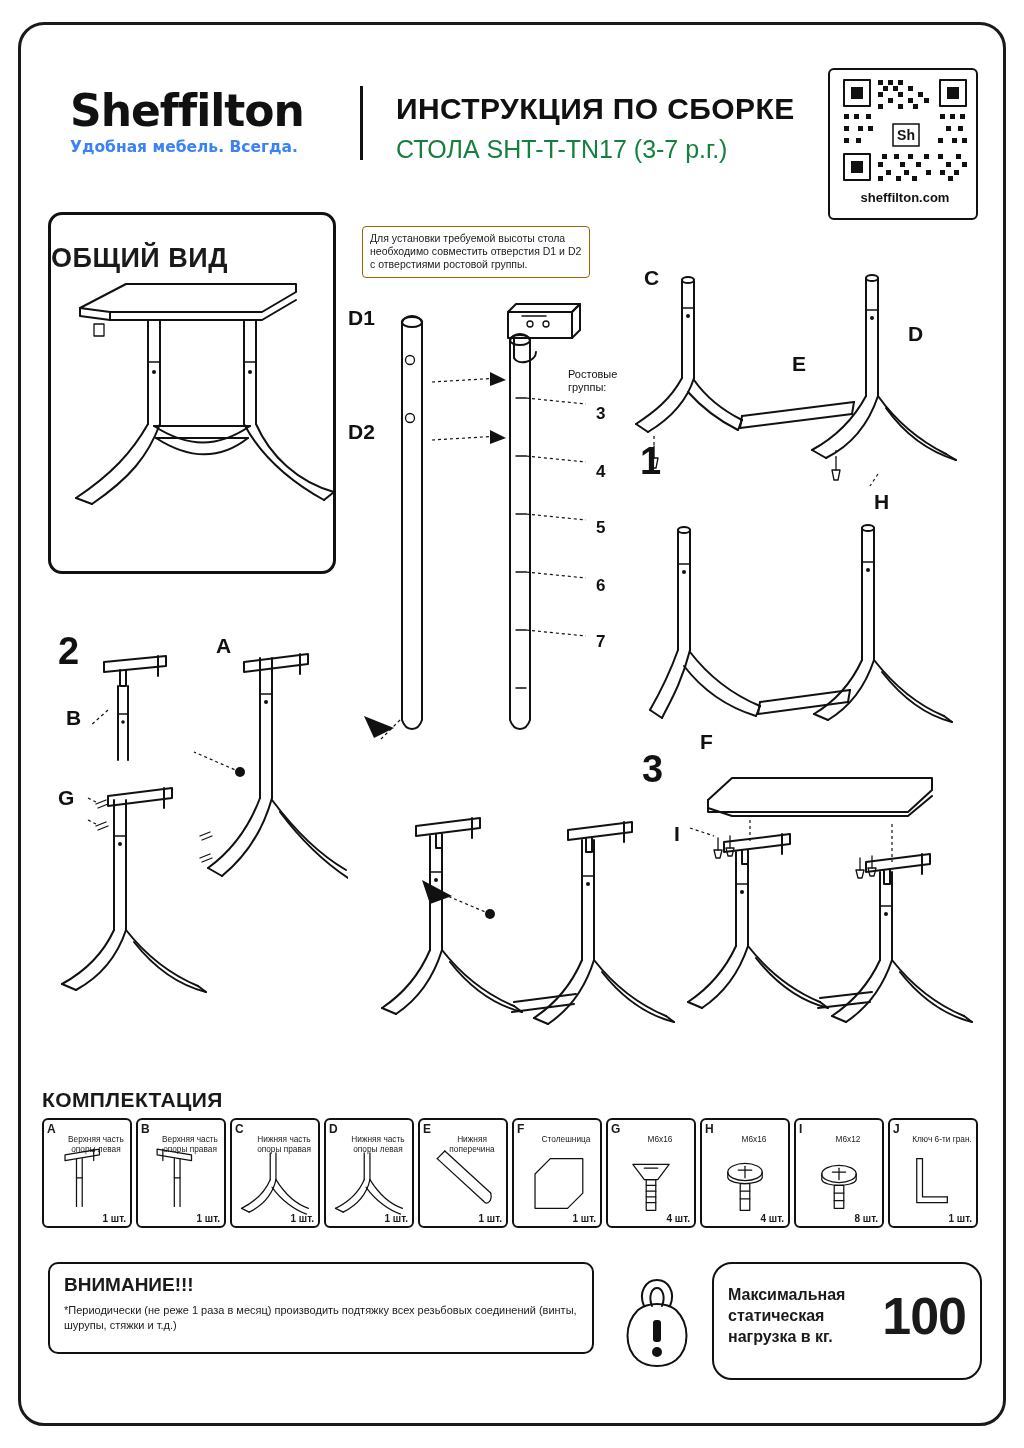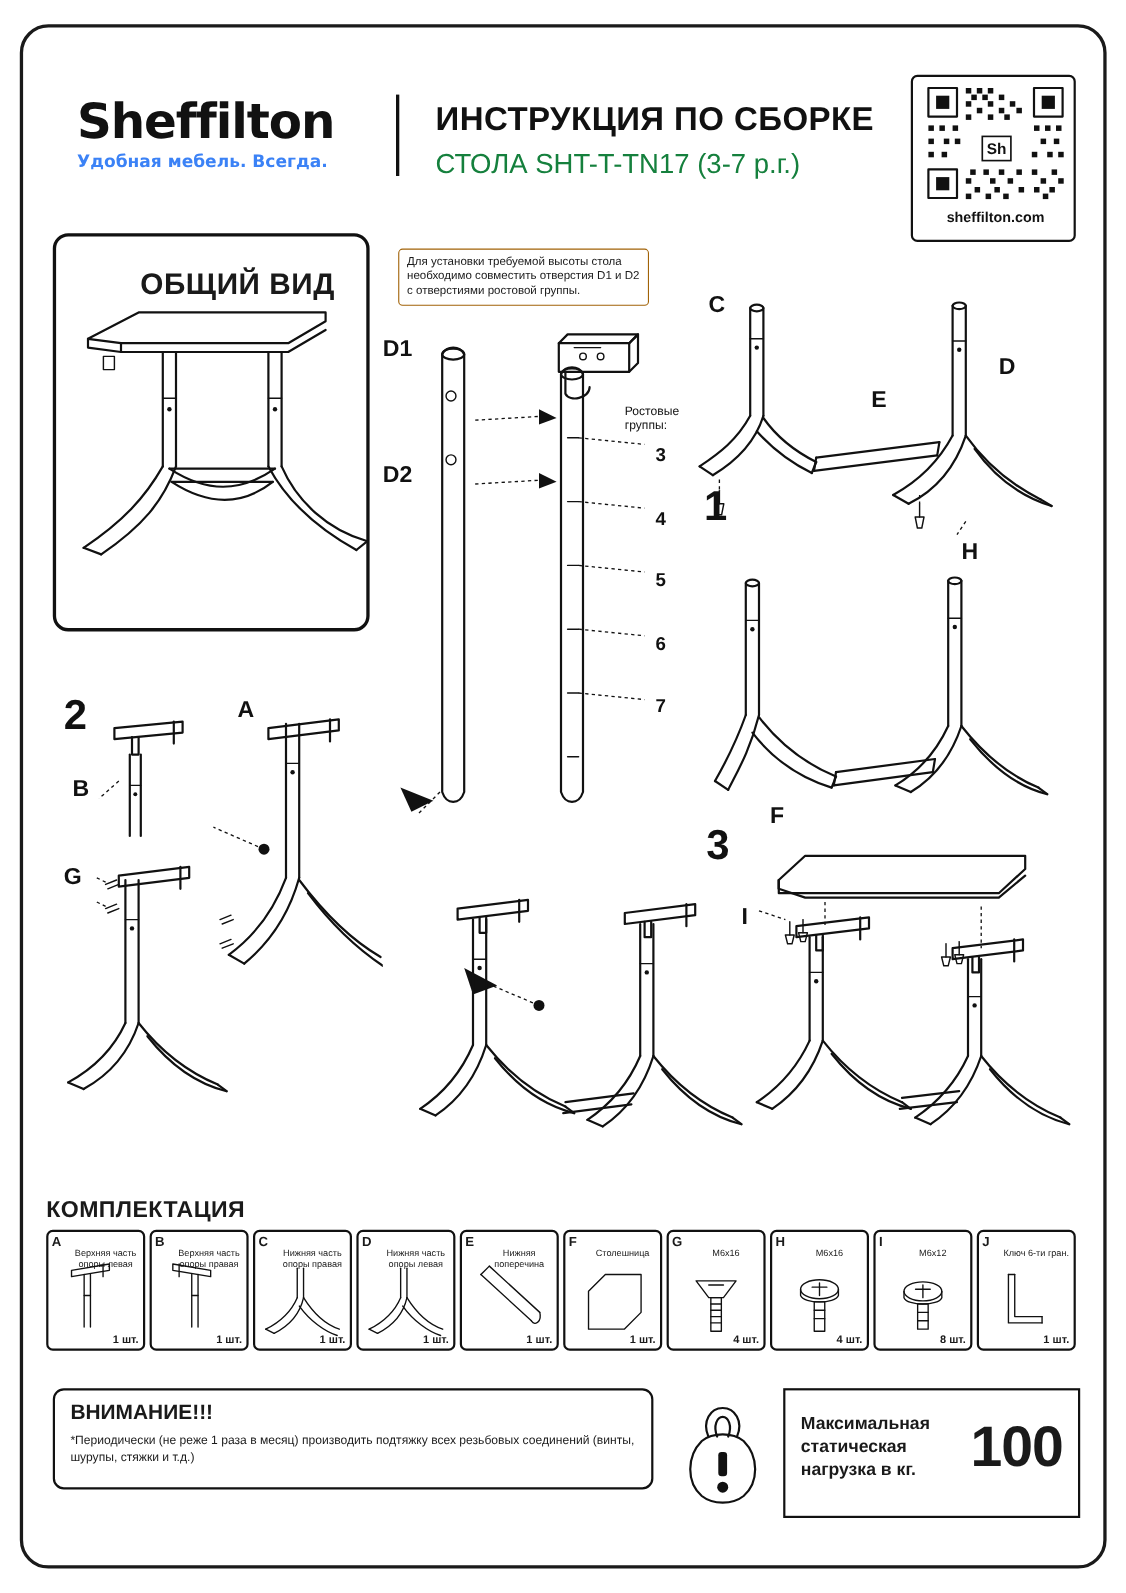--- a/index.html
+++ b/index.html
@@ -14,42 +14,42 @@
   .hdr-div{position:absolute;left:360px;top:86px;width:3px;height:74px;background:#111;}
   .title1{position:absolute;left:396px;top:92px;font-weight:bold;font-size:30px;letter-spacing:.4px;color:#111;}
   .title2{position:absolute;left:396px;top:135px;font-size:25px;color:#15803d;}
 
   .qrbox{position:absolute;left:828px;top:68px;width:150px;height:152px;border:2px solid #111;border-radius:6px;box-sizing:border-box;background:#fff;}
   .qr{position:absolute;left:8px;top:6px;width:134px;height:112px;}
   .qrcap{position:absolute;left:0;top:120px;width:150px;text-align:center;font-weight:bold;font-size:13px;color:#111;}
 
   
   .gv{position:absolute;left:48px;top:212px;width:288px;height:362px;border:3px solid #111;border-radius:14px;box-sizing:border-box;}
-  .gv-title{position:absolute;left:0;top:28px;width:288px;text-align:center;font-weight:bold;font-size:27px;letter-spacing:.5px;padding-left:21px;}
+  .gv-title{position:absolute;left:0;top:28px;width:288px;font-weight:bold;font-size:27px;letter-spacing:.5px;}
 
   .note{position:absolute;left:362px;top:226px;width:228px;height:52px;border:1px solid #a16207;border-radius:4px;box-sizing:border-box;padding:5px 7px;font-size:10.5px;line-height:13px;}
 
   .lbl{position:absolute;font-weight:bold;font-size:21px;color:#111;}
   .lbl-sm{position:absolute;font-size:11px;line-height:13px;color:#111;}
   .stepnum{position:absolute;font-weight:bold;font-size:38px;color:#111;}
 
   
   .kt{position:absolute;left:42px;top:1088px;font-weight:bold;font-size:21px;letter-spacing:.4px;}
   .parts{position:absolute;left:42px;top:1118px;width:940px;height:110px;display:flex;gap:4px;}
   .part{position:relative;width:90px;height:110px;border:2px solid #111;border-radius:6px;box-sizing:border-box;background:#fff;}
   .part .pid{position:absolute;left:3px;top:2px;font-weight:bold;font-size:12px;}
   .part .pname{position:absolute;right:3px;top:3px;width:62px;text-align:center;font-size:8.3px;line-height:9.6px;margin-top:12px;}
   .part .pqty{position:absolute;right:4px;bottom:2px;font-weight:bold;font-size:10px;}
   .part svg{position:absolute;left:0;top:0;width:100%;height:100%;}
 
   
   .warn{position:absolute;left:48px;top:1262px;width:546px;height:92px;border:2px solid #111;border-radius:10px;box-sizing:border-box;padding:10px 14px;}
   .warn-t{font-weight:bold;font-size:19px;margin-bottom:7px;}
   .warn-l{font-size:11px;line-height:14.5px;}
-  .load{position:absolute;left:712px;top:1262px;width:270px;height:118px;border:2px solid #111;border-radius:0;box-sizing:border-box;}
+  .load{position:absolute;left:712px;top:1262px;width:270px;height:118px;border:2px solid #111;border-radius:20px;box-sizing:border-box;}
   .load-txt{position:absolute;left:14px;top:20px;width:150px;font-weight:bold;font-size:16px;line-height:21px;}
   .load-num{position:absolute;right:14px;top:22px;font-weight:bold;font-size:52px;letter-spacing:-1px;}
   .kettle{position:absolute;left:616px;top:1272px;width:82px;height:100px;}
 
   svg .s{fill:none;stroke:#111;stroke-width:2;stroke-linecap:round;stroke-linejoin:round;}
   svg .t{fill:none;stroke:#111;stroke-width:1.3;stroke-linecap:round;stroke-linejoin:round;}
   svg .d{fill:none;stroke:#111;stroke-width:1.2;stroke-dasharray:3 3;}
   svg .f{fill:#111;stroke:none;}
 </style>
 </head>

